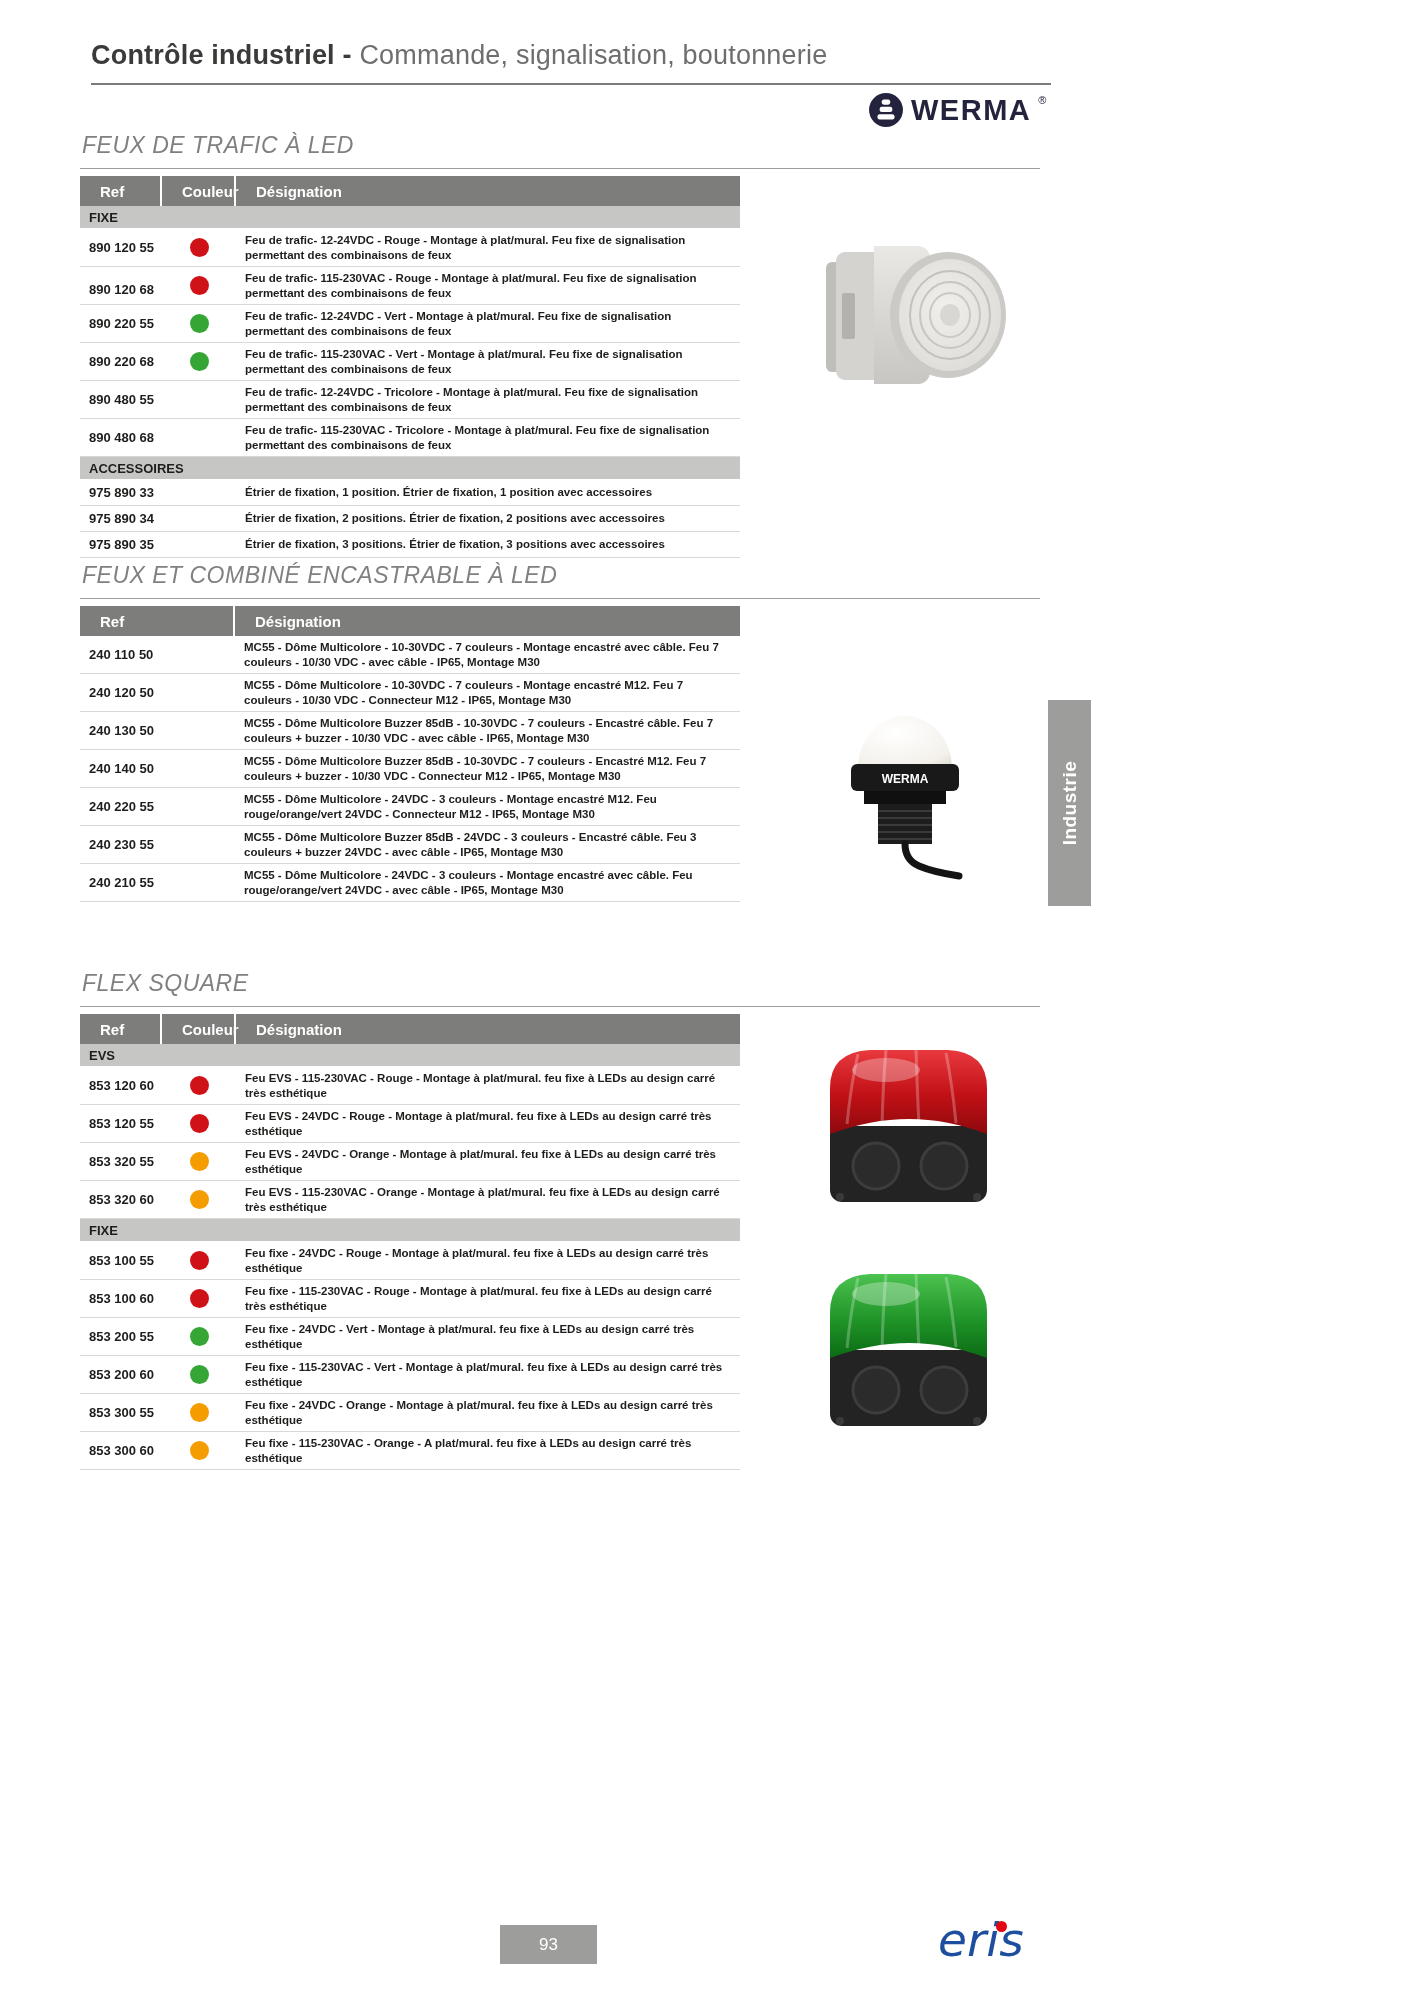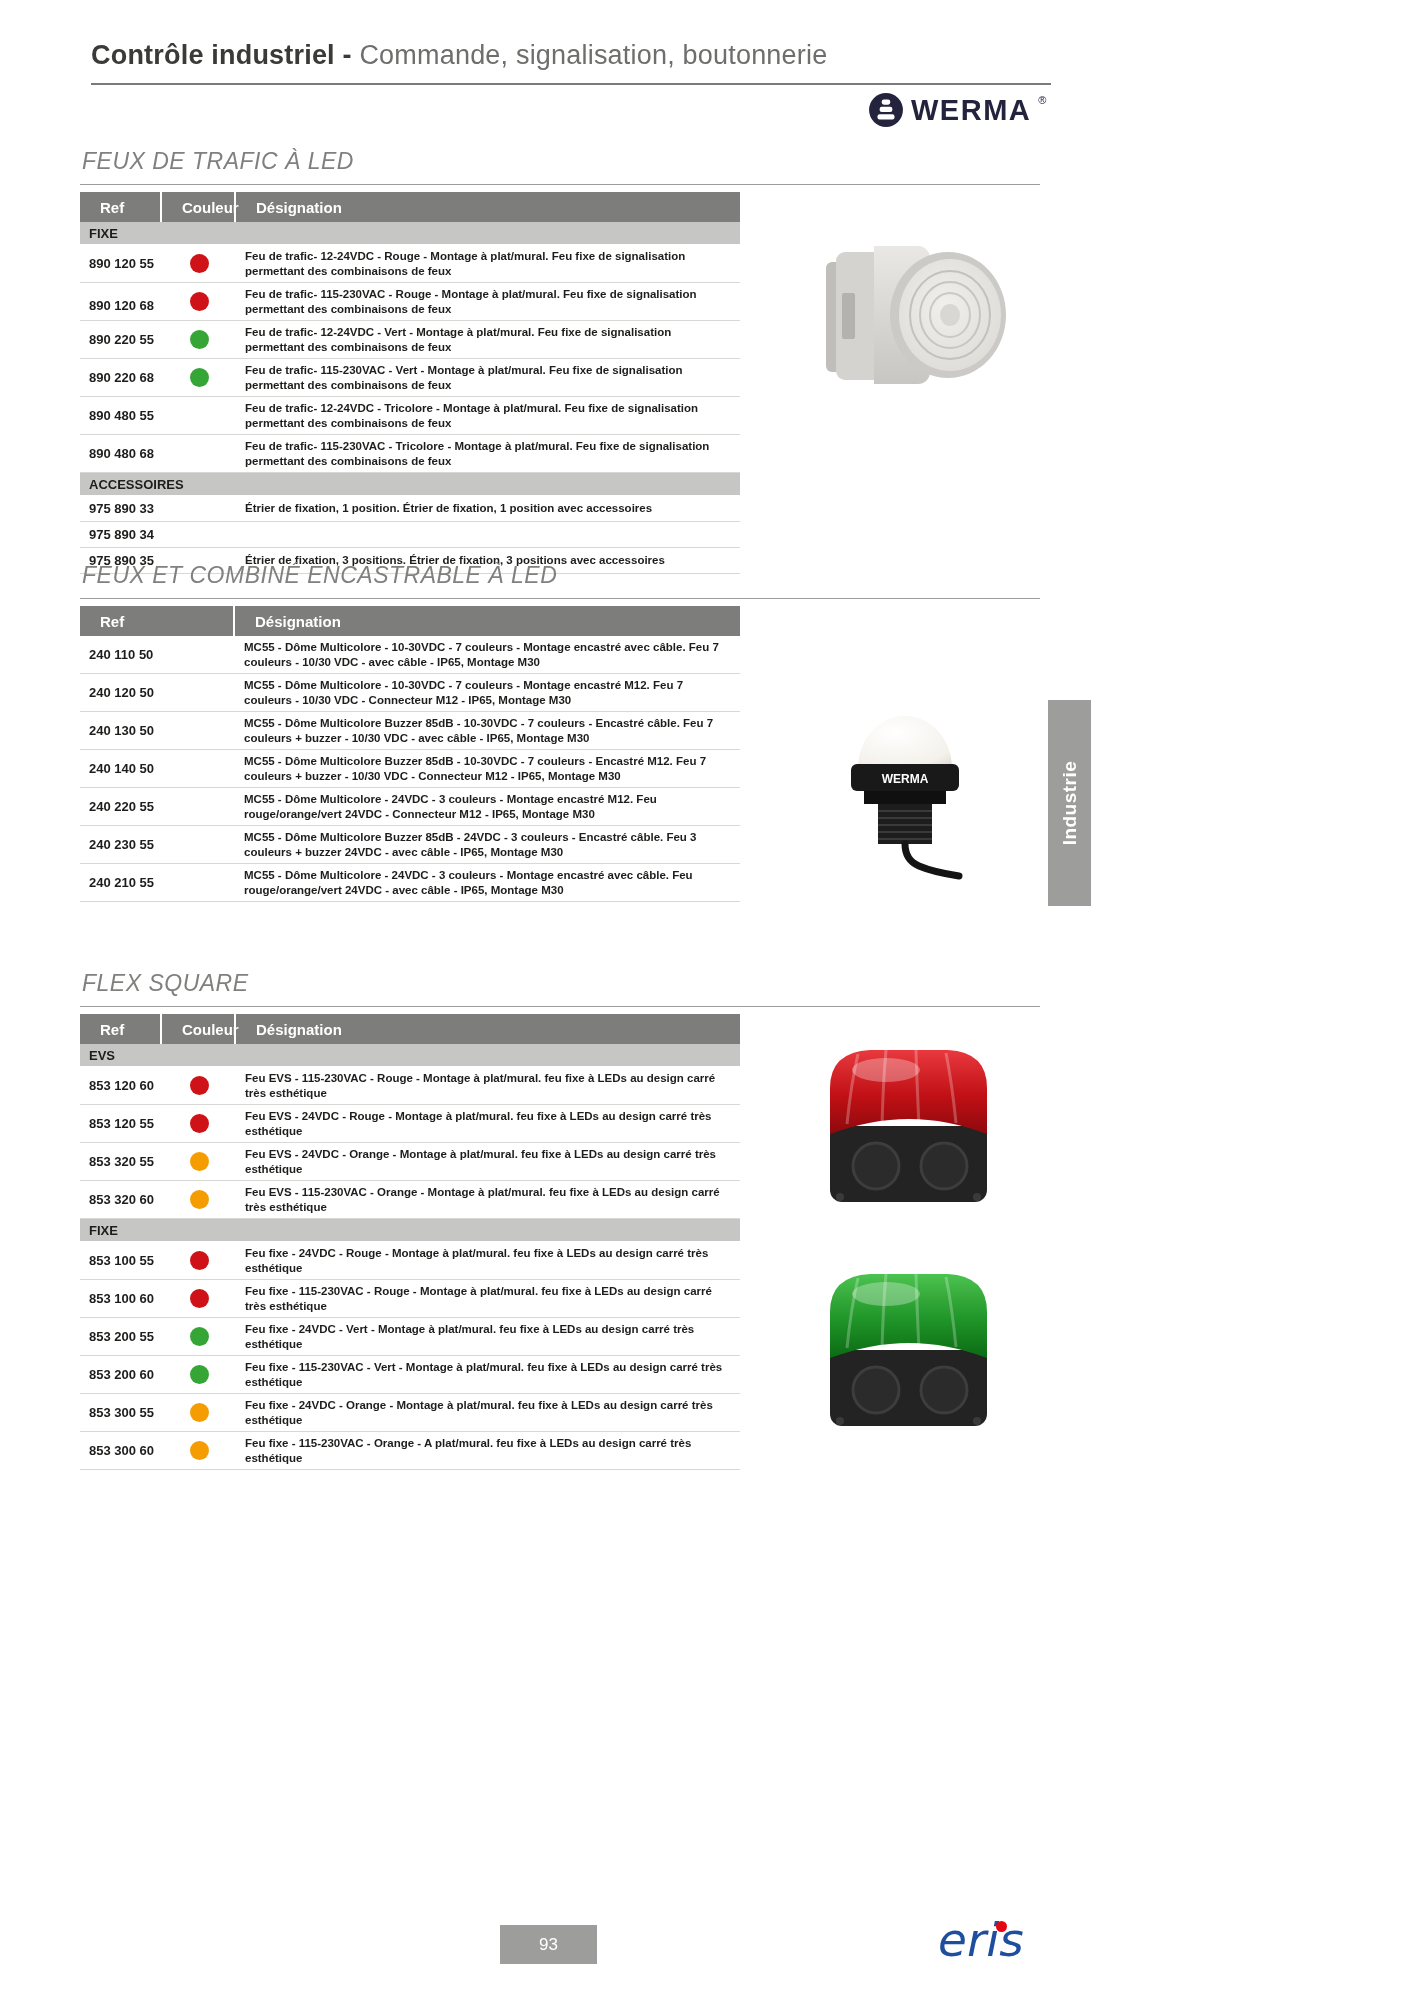--- a/index.html
+++ b/index.html
@@ -20,21 +20,21 @@
   .header-title .light { color: #6e6e6d; font-weight: normal; }
   .header-rule { margin-top: 12px; height: 2px; background: #7b7b7a; }
 
   
   .werma { position: absolute; left: 868px; top: 92px; display: flex; align-items: center; gap: 7px; }
   .werma-text { font-weight: bold; font-size: 29px; letter-spacing: 1.5px; color: #23233e; }
   .werma-reg { font-size: 11px; color: #23233e; align-self: flex-start; margin-top: 2px; }
 
   
   .section { position: absolute; left: 80px; width: 960px; }
-  .s1 { top: 148px; }
+  .s1 { top: 132px; }
   .s2 { top: 562px; }
   .s3 { top: 970px; }
   .section-title {
     margin: 0 0 9px 2px;
     font-style: italic; font-weight: normal;
     font-size: 23px; letter-spacing: 0.5px;
     color: #80807f;
   }
   .section-rule { height: 1px; background: #9c9c9b; margin-bottom: 7px; }
 
@@ -179,20 +179,21 @@
         </div>
         <div class="tsub">ACCESSOIRES</div>
         <div class="trow">
           <div class="td ref" style="width: 82px;">975 890 33</div>
           <div class="td colr" style="width: 74px;"></div>
           <div class="td desig">Étrier de fixation, 1 position. Étrier de fixation, 1 position avec accessoires</div>
         </div>
         <div class="trow">
           <div class="td ref" style="width: 82px;">975 890 34</div>
           <div class="td colr" style="width: 74px;"></div>
+          <div class="td desig">Étrier de fixation, 2 positions. Étrier de fixation, 2 positions avec accessoires</div>
         </div>
         <div class="trow">
           <div class="td ref" style="width: 82px;">975 890 35</div>
           <div class="td colr" style="width: 74px;"></div>
           <div class="td desig">Étrier de fixation, 3 positions. Étrier de fixation, 3 positions avec accessoires</div>
         </div>
       </div>
   </section>
 
   <section class="section s2">

